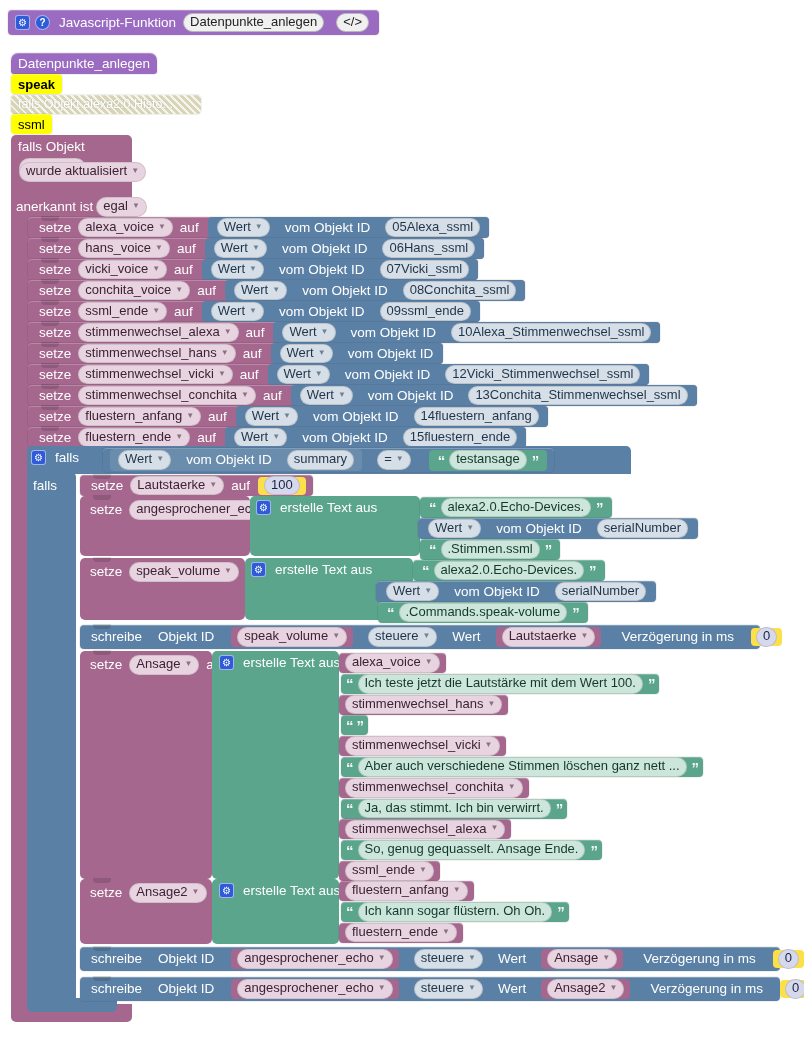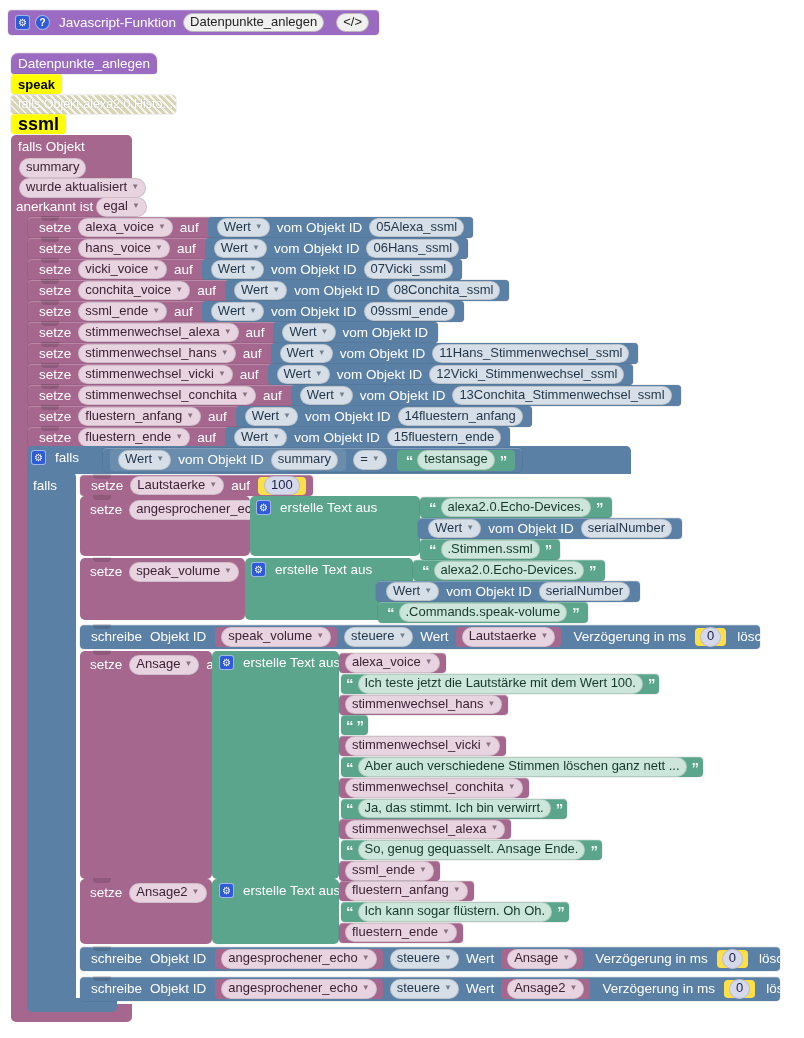--- a/index.html
+++ b/index.html
@@ -43,21 +43,21 @@
     font-size: 13.5px;
     line-height: 1;
     white-space: nowrap;
     display: flex;
     align-items: center;
     padding: 0 7px;
     box-shadow: inset 0 1px 0 rgba(255,255,255,.22), 0 0 0 1px rgba(0,0,0,.06);
   }
   .c-hat   { background:#9A6BC0; }   
   .c-rose  { background:#A5678E; }   
-  .c-blue  { background:#5B80A5; }   
+  .c-blue  { background:#5B80A5;gap:8px; }   
   .c-green { background:#5BA58C; }   
   .c-num   { background:#fde047; }   
   .c-yellow{ background:#FFFF00; color:#000; }
 
   
   .fld {
     display:inline-flex; align-items:center;
     background:#E8D4E0; color:#3c2234;
     border-radius:10px;
     padding:1px 6px 2px 6px;
@@ -118,40 +118,40 @@
   </div>
 
   <div class="blk c-hat" style="left:11px; top:53px; height:21px; border-radius:7px 7px 3px 3px;">
     <span>Datenpunkte_anlegen</span>
   </div>
 
   <div class="blk c-yellow" style="left:11px; top:74px; height:20px; font-weight:bold; font-size:13px;">
     <span>speak</span>
   </div>
 
-  <div class="blk disabled" style="left:11px; top:95px; height:19px; width:165px; font-size:12.5px;">
+  <div class="blk disabled" style="left:11px; top:95px; height:19px; width:190px; font-size:12.5px;">
     <span>falls Objekt alexa2.0.Histo...</span>
   </div>
 
-  <div class="blk c-yellow" style="left:11px; top:114px; height:20px; font-weight:bold; font-size:18px;">
+  <div class="blk c-yellow" style="left:11px; top:114px; height:20px; font-weight:normal; font-size:13px;">
     <span>ssml</span>
   </div>
 
   <div class="wrap c-rose" style="left:11px; top:135px; width:121px; height:84px; border-radius:5px 5px 0 0;"></div>
 
   <div class="wrap c-rose" style="left:11px; top:214px; width:24px; height:800px;"></div>
   <div class="wrap c-rose" style="left:11px; top:1004px; width:121px; height:18px; border-radius:0 0 5px 5px;"></div>
 
   <div class="abs" style="left:18px; top:139px; color:#fff; font-size:13.5px;">
     <span>falls Objekt</span>
   </div>
   <div class="abs" style="left:16px; top:157px;">
     <span class="fld">summary</span>
   </div>
-  <div class="abs" style="left:16px; top:177px;">
+  <div class="abs" style="left:16px; top:161px;">
     <span class="fld">
       <span>wurde aktualisiert</span>
         <span class="caret">▼</span>
     </span>
   </div>
   <div class="abs" style="left:16px; top:197px; color:#fff; font-size:13.5px; display:flex; align-items:center;">
     <span>anerkannt ist</span>
     <span class="fld">
       <span>egal</span>
         <span class="caret">▼</span>
@@ -245,36 +245,36 @@
           <span>stimmenwechsel_alexa</span>
           <span class="caret">▼</span>
         </span>
         <span class="lbl">auf</span>
         <span class="blk c-blue" style="position: relative; left: 0px; top: 0px; height: 21px; padding: 0px 6px; box-shadow: none; margin-left: 5px;">
           <span class="fld blue">
             <span>Wert</span>
             <span class="caret">▼</span>
           </span>
           <span class="lbl">vom Objekt ID</span>
+          <span class="fld blue">10Alexa_Stimmenwechsel_ssml</span>
         </span>
       </div>
       <div class="blk c-rose notch" style="left: 28px; top: 343px; height: 21px; padding: 0px 0px 0px 7px;">
         <span class="lbl">setze</span>
         <span class="fld">
           <span>stimmenwechsel_hans</span>
           <span class="caret">▼</span>
         </span>
         <span class="lbl">auf</span>
         <span class="blk c-blue" style="position: relative; left: 0px; top: 0px; height: 21px; padding: 0px 6px; box-shadow: none; margin-left: 5px;">
           <span class="fld blue">
             <span>Wert</span>
             <span class="caret">▼</span>
           </span>
           <span class="lbl">vom Objekt ID</span>
-          <span class="fld blue">11Hans_Stimmenwechsel_ssml</span>
         </span>
       </div>
       <div class="blk c-rose notch" style="left: 28px; top: 364px; height: 21px; padding: 0px 0px 0px 7px;">
         <span class="lbl">setze</span>
         <span class="fld">
           <span>stimmenwechsel_vicki</span>
           <span class="caret">▼</span>
         </span>
         <span class="lbl">auf</span>
         <span class="blk c-blue" style="position: relative; left: 0px; top: 0px; height: 21px; padding: 0px 6px; box-shadow: none; margin-left: 5px;">

